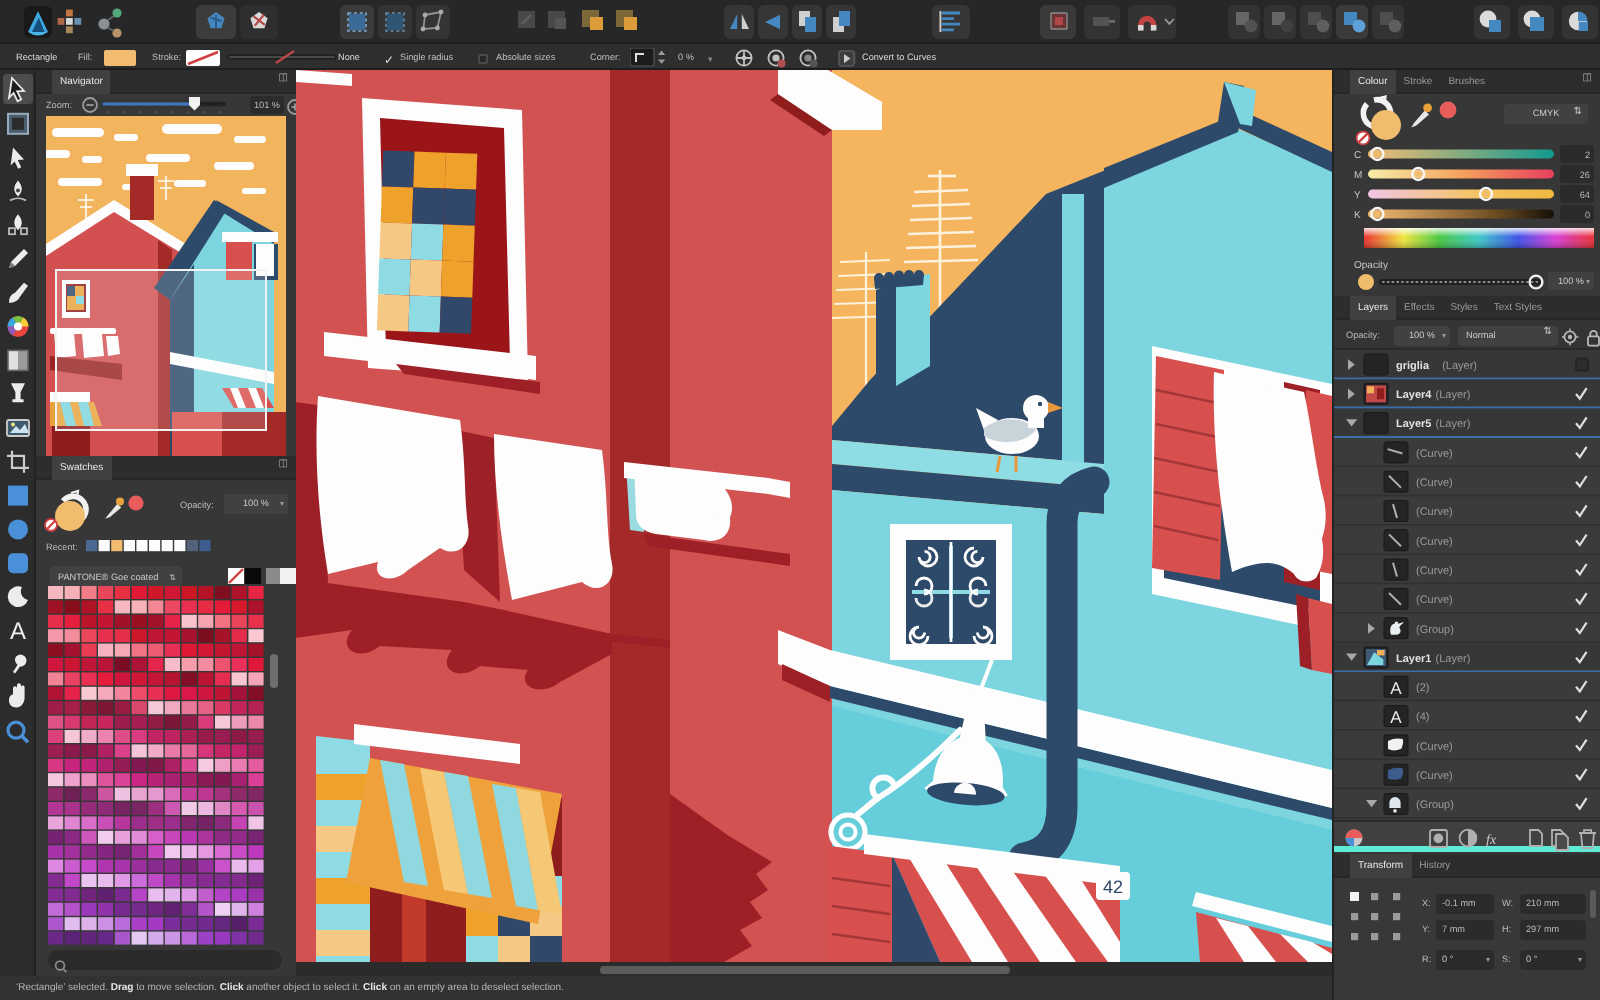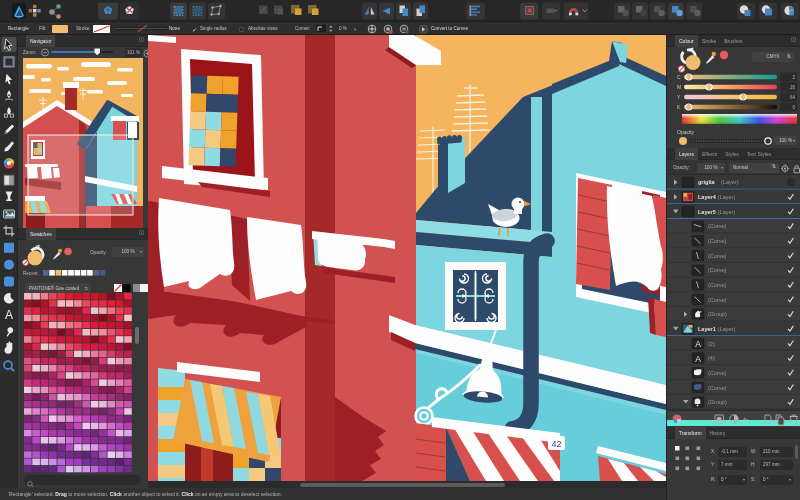--- a/index.html
+++ b/index.html
@@ -942,21 +942,21 @@
 <path d="M121 212.4 l1.9 2.3 3.4 -5.2" fill="none" stroke="#e0e0e0" stroke-width="1.1"></path>
 <rect x="0" y="219.7" width="134" height="14.65" fill="#3b3b3b"></rect>
 <line x1="0" y1="233.9" x2="134" y2="233.9" stroke="#303030" stroke-width="0.8"></line>
 <path d="M16 225.0 h5.6 l-2.8 3.6 Z" fill="#a8a8a8"></path>
 <rect x="25" y="221.7499999999999" width="12" height="10.5" rx="1" fill="#242424" stroke="#181818" stroke-width="0.5"></rect>
       <path d="M30.5 223.5499999999999 a2.8 2.8 0 0 1 2.8 2.8 v2.7 h-5.6 v-2.7 a2.8 2.8 0 0 1 2.8 -2.8 Z" fill="#dfe8ee"></path>
       <circle cx="30.5" cy="230.44999999999987" r="0.9" fill="#dfe8ee"></circle>
 <text x="41.0" y="229.1" font-size="5.5" fill="#9a9a9a" font-family="Liberation Sans">(Group)</text>
 <path d="M121 227.0 l1.9 2.3 3.4 -5.2" fill="none" stroke="#e0e0e0" stroke-width="1.1"></path>
 </svg>
-<div class="abs" style="left:0;top:375px;width:134px;height:16px;background:#404040;border-top:1px solid #2a2a2a;border-bottom:6px solid #5eead4;">
+<div class="abs" style="left:0;top:375px;width:134px;height:16px;background:#404040;border-top:1px solid #2a2a2a;border-bottom:3px solid #5eead4;">
 <svg width="134" height="16">
   <circle cx="10" cy="8" r="4.2" fill="#c8c8c8"></circle>
         <path d="M5.8 8 a4.2 4.2 0 0 1 8.4 0 Z" fill="#e85c5c"></path>
         <path d="M5.8 8 a4.2 4.2 0 0 0 4.2 4.2 V8 Z" fill="#4a90d9"></path>
   <rect x="48" y="4" width="8.5" height="8.5" rx="1" fill="none" stroke="#b0b0b0" stroke-width="0.9"></rect>
         <circle cx="52.2" cy="8.2" r="2.4" fill="#b0b0b0"></circle>
   <circle cx="67" cy="8" r="4.2" fill="none" stroke="#b0b0b0" stroke-width="0.9"></circle>
         <path d="M67 3.8 a4.2 4.2 0 0 1 0 8.4 Z" fill="#b0b0b0"></path>
   <text x="76" y="10.8" font-size="7" font-style="italic" fill="#c8c8c8" font-family="Liberation Serif">fx</text>
   <path d="M98 4 h4.2 l1.8 1.8 v6.2 h-6 Z" fill="none" stroke="#b0b0b0" stroke-width="0.9"></path>

